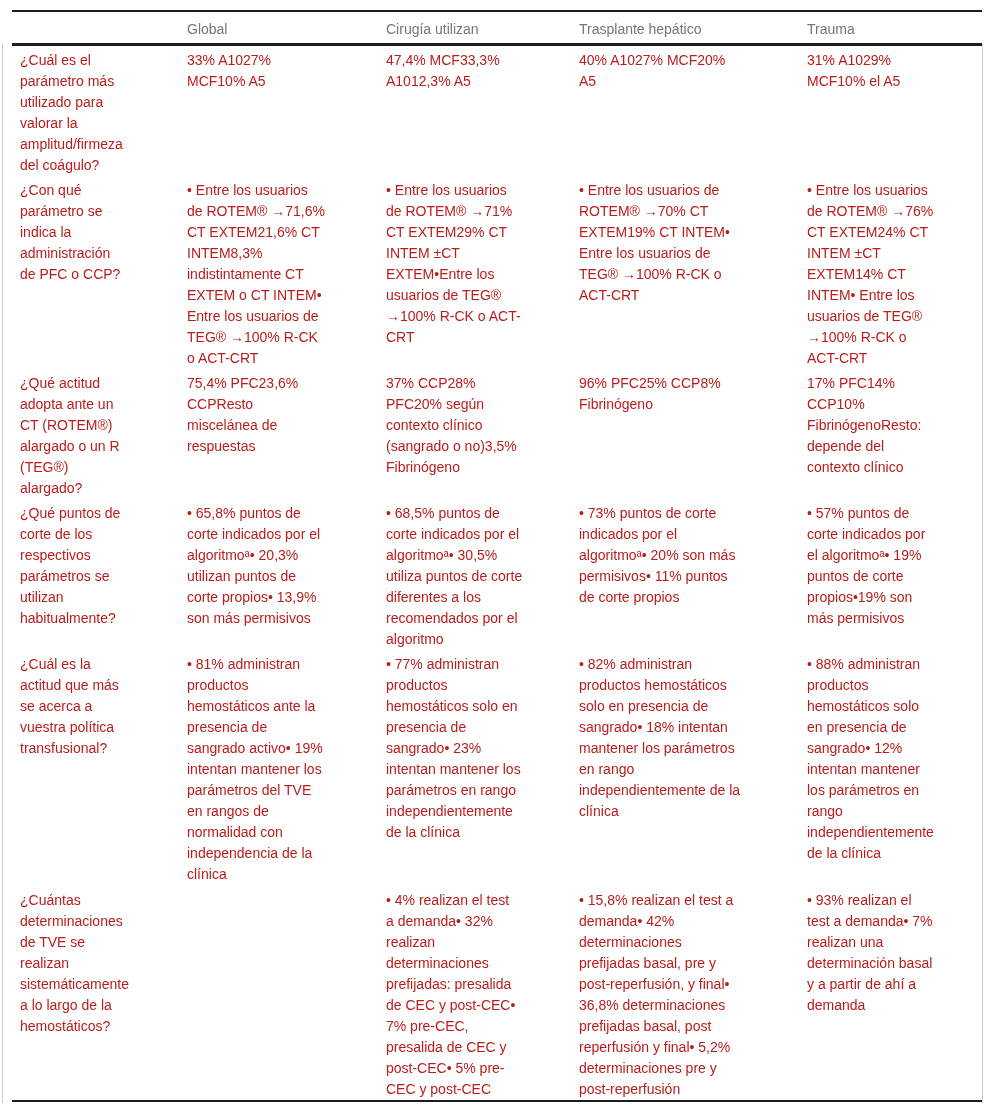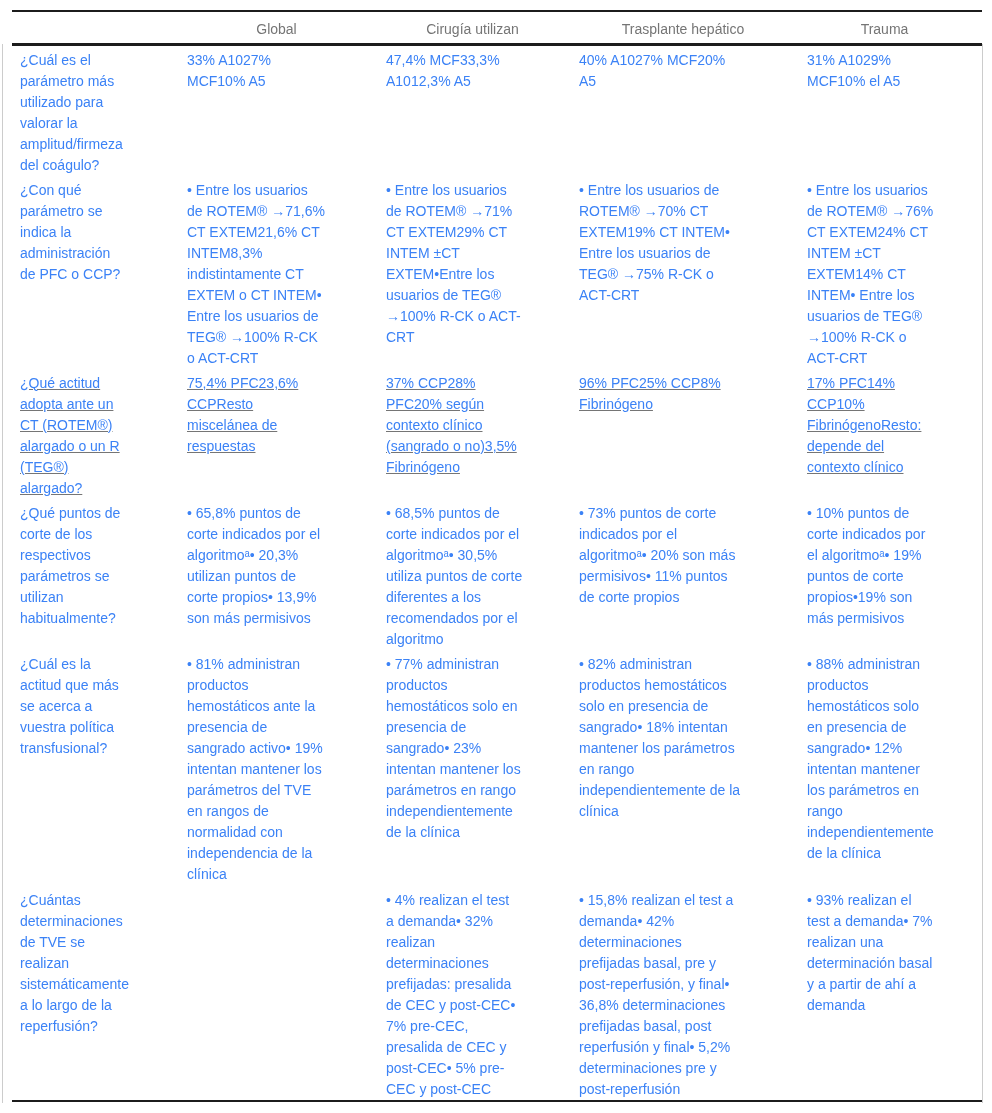--- a/index.html
+++ b/index.html
@@ -29,46 +29,46 @@
     left: 12px; top: 10px;
     width: 970px;
     border-collapse: collapse;
     table-layout: fixed;
     border-top: 2px solid #1c1c1c;
     border-bottom: 2px solid #1c1c1c;
   }
   thead th {
     border-bottom: 3px solid #1c1c1c;
     font-weight: normal;
-    text-align: center;
+    text-align: left;
     vertical-align: top;
     font-size: 14px;
     line-height: 21px;
     color: #757575;
     height: 33px;
     padding: 7px 20px 0 0;
   }
   thead th:first-child { padding-left: 8px; }
   tbody td {
     vertical-align: top;
     text-align: left;
     font-size: 14px;
     line-height: 21px;
-    color: #3b82f6;
+    color: #b91c1c;
     white-space: pre-line;
     padding: 4px 20px 0 0;
   }
   td.q-col  { padding-left: 8px; padding-right: 20px; }
   td.col-2  { padding-right: 30px; }
   td.col-3  { padding-right: 30px; }
   td.col-4  { padding-right: 40px; }
   td.col-5  { padding-right: 20px; }
   tr.r1 { height: 131px; }
   tr.r2 { height: 193px; margin-top: 32px; }
-  tr.r3 { height: 128px; text-decoration: underline; }
+  tr.r3 { height: 128px; }
   tr.r4 { height: 151px; margin-left: 24px; }
   tr.r5 { height: 236px; }
   tr.r6 { height: 212px; }
 </style>
 </head>
 <body>
 
 <div class="page">
   <div class="vline vline-left"></div>
   <div class="vline vline-right"></div>
@@ -127,21 +127,21 @@
 CT EXTEM29% CT
 INTEM ±CT
 EXTEM•Entre los
 usuarios de TEG®
 →100% R-CK o ACT-
 CRT</td>
         <td class="col-4">• Entre los usuarios de
 ROTEM® →70% CT
 EXTEM19% CT INTEM•
 Entre los usuarios de
-TEG® →75% R-CK o
+TEG® →100% R-CK o
 ACT-CRT</td>
         <td class="col-5">• Entre los usuarios
 de ROTEM® →76%
 CT EXTEM24% CT
 INTEM ±CT
 EXTEM14% CT
 INTEM• Entre los
 usuarios de TEG®
 →100% R-CK o
 ACT-CRT</td>
@@ -188,21 +188,21 @@
 algoritmoᵃ• 30,5%
 utiliza puntos de corte
 diferentes a los
 recomendados por el
 algoritmo</td>
         <td class="col-4">• 73% puntos de corte
 indicados por el
 algoritmoᵃ• 20% son más
 permisivos• 11% puntos
 de corte propios</td>
-        <td class="col-5">• 10% puntos de
+        <td class="col-5">• 57% puntos de
 corte indicados por
 el algoritmoᵃ• 19%
 puntos de corte
 propios•19% son
 más permisivos</td>
       </tr>
       <tr class="r5">
         <td class="q-col">¿Cuál es la
 actitud que más
 se acerca a
@@ -247,21 +247,21 @@
 independientemente
 de la clínica</td>
       </tr>
       <tr class="r6">
         <td class="q-col">¿Cuántas
 determinaciones
 de TVE se
 realizan
 sistemáticamente
 a lo largo de la
-reperfusión?</td>
+hemostáticos?</td>
         <td class="col-2"></td>
         <td class="col-3">• 4% realizan el test
 a demanda• 32%
 realizan
 determinaciones
 prefijadas: presalida
 de CEC y post-CEC•
 7% pre-CEC,
 presalida de CEC y
 post-CEC• 5% pre-

